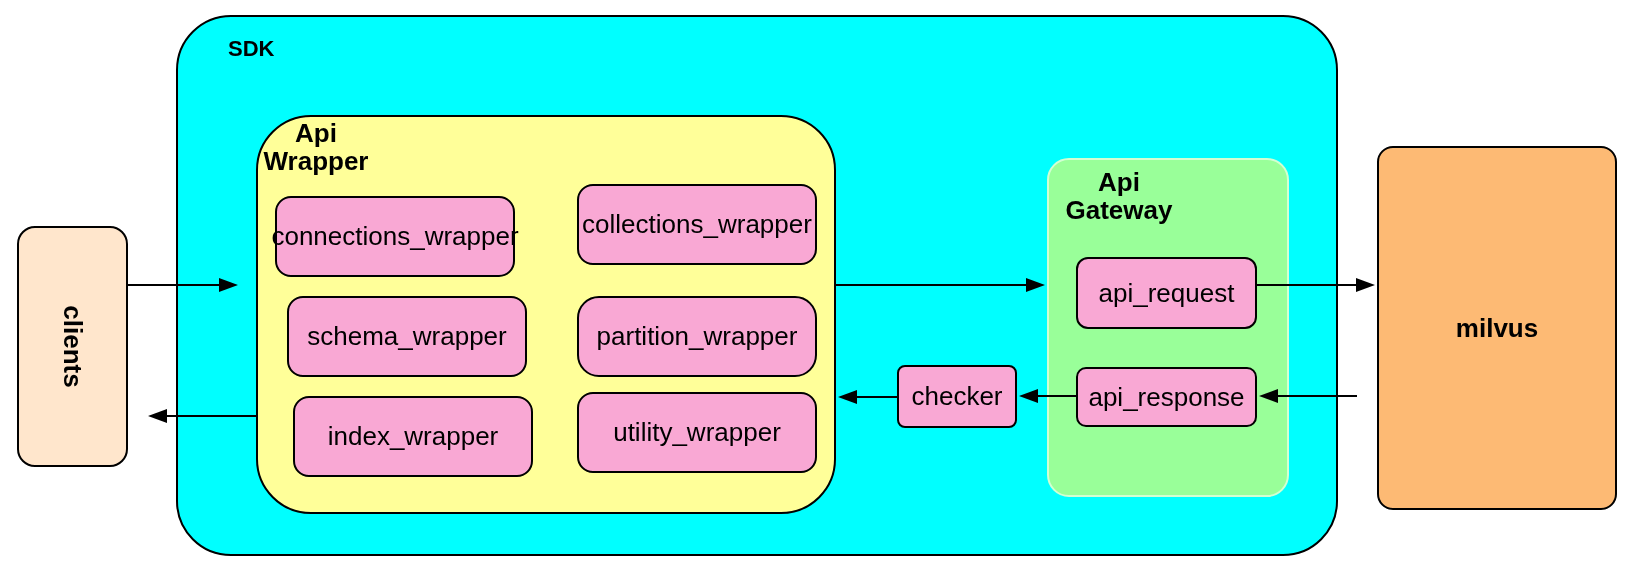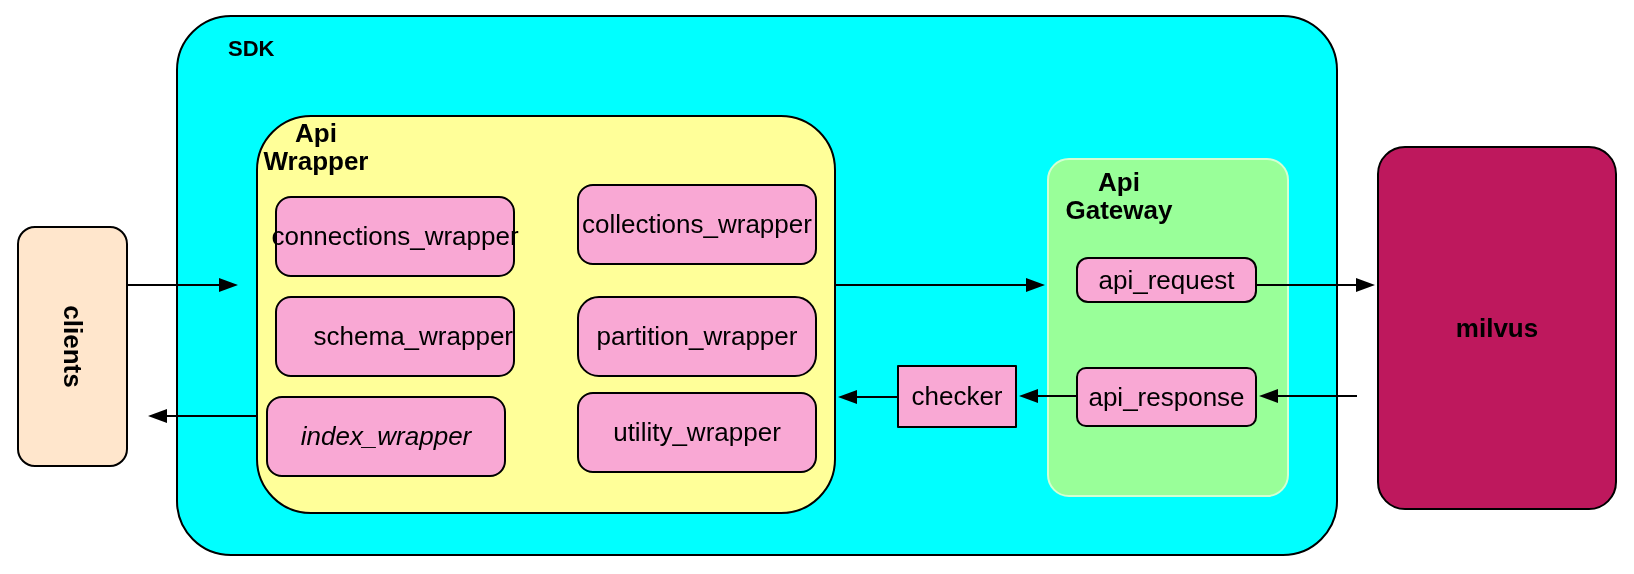--- a/index.html
+++ b/index.html
@@ -44,41 +44,41 @@
     left:17px; top:226px; width:111px; height:241px;
     background:#FFE6CC; border:2px solid #000; border-radius:18px;
     display:flex; align-items:center; justify-content:center;
   }
   .clients-text {
     font-size:26px; font-weight:bold;
     transform:rotate(90deg); white-space:nowrap;
   }
   .milvus {
     left:1377px; top:146px; width:240px; height:364px;
-    background:#be185d; border:2px solid #000; border-radius:28px;
+    background:#fdba74; border:2px solid #000; border-radius:16px;
     display:flex; align-items:center; justify-content:center;
     font-size:26px; font-weight:bold;
   }
 
   
   .node {
     background:#f9a8d4; border:2px solid #000; border-radius:16px;
     display:flex; align-items:center; justify-content:center;
     font-size:26px;
   }
   .wrap-box { width:240px; height:81px; }
   .pos-connections { left:275px; top:196px; }
   .pos-collections { left:577px; top:184px; }
-  .pos-schema      { left:275px; top:296px;justify-content:flex-end; }
+  .pos-schema      { left:287px; top:296px; }
   .pos-partition   { left:577px; top:296px;border-radius:22px; }
-  .pos-index       { left:266px; top:396px;font-style:italic; }
+  .pos-index       { left:293px; top:396px; }
   .pos-utility     { left:577px; top:392px; }
 
-  .checker     { left:897px;  top:365px; width:120px; height:63px; border-radius:1px; }
-  .api-request { left:1076px; top:257px; width:181px; height:46px; border-radius:12px; }
+  .checker     { left:897px;  top:365px; width:120px; height:63px; border-radius:8px; }
+  .api-request { left:1076px; top:257px; width:181px; height:72px; border-radius:12px; }
   .api-response{ left:1076px; top:367px; width:181px; height:60px; border-radius:10px; }
 
   
   .hline { height:2px; background:#000; }
   .ah-right { width:0; height:0;
     border-top:7px solid transparent; border-bottom:7px solid transparent;
     border-left:19px solid #000; }
   .ah-left { width:0; height:0;
     border-top:7px solid transparent; border-bottom:7px solid transparent;
     border-right:19px solid #000; }

